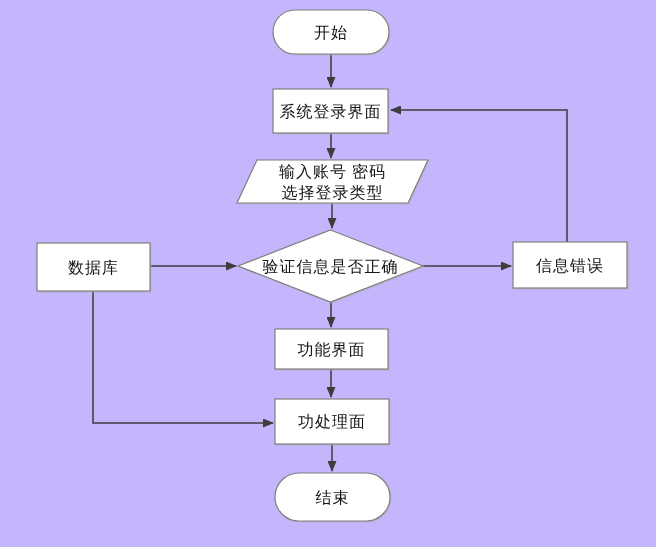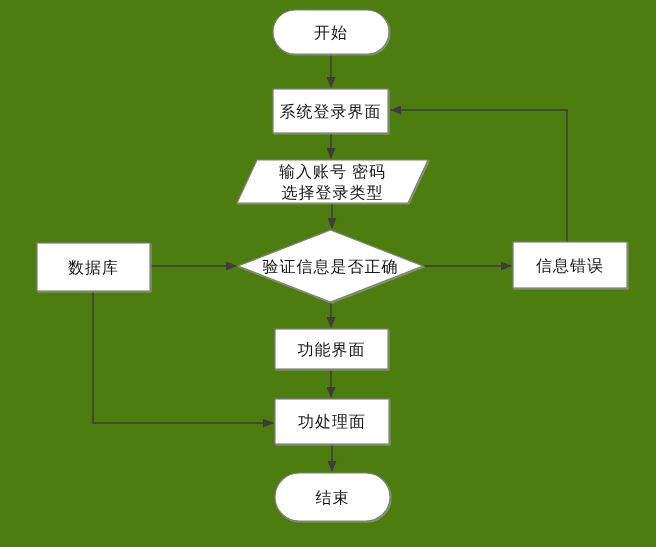--- a/index.html
+++ b/index.html
@@ -33,21 +33,21 @@
     font-family: "Liberation Serif", "DejaVu Serif", serif;
     font-size: 16px;
     fill: var(--text-color, #141414);
     text-anchor: middle;
     letter-spacing: 1px;
   }
 </style>
 </head>
 <body>
 
-<div id="stage" style="background: #4d7c0f;">
+<div id="stage" style="background: #c4b5fd;">
   <svg id="flowchart" width="656" height="547" viewBox="0 0 656 547" xmlns="http://www.w3.org/2000/svg">
     <defs>
       <marker id="arrowhead" markerWidth="11" markerHeight="9" refX="10" refY="4.5" orient="auto" markerUnits="userSpaceOnUse">
         <path class="arrowhead-glyph" d="M0,0 L11,4.5 L0,9 Z"></path>
       </marker>
     </defs>
     <g id="edges-layer">
         <polyline points="331,54 331,87" class="edge" marker-end="url(#arrowhead)"></polyline>
         <polyline points="331,133 331,158" class="edge" marker-end="url(#arrowhead)"></polyline>
         <polyline points="332,203 332,228" class="edge" marker-end="url(#arrowhead)"></polyline>

